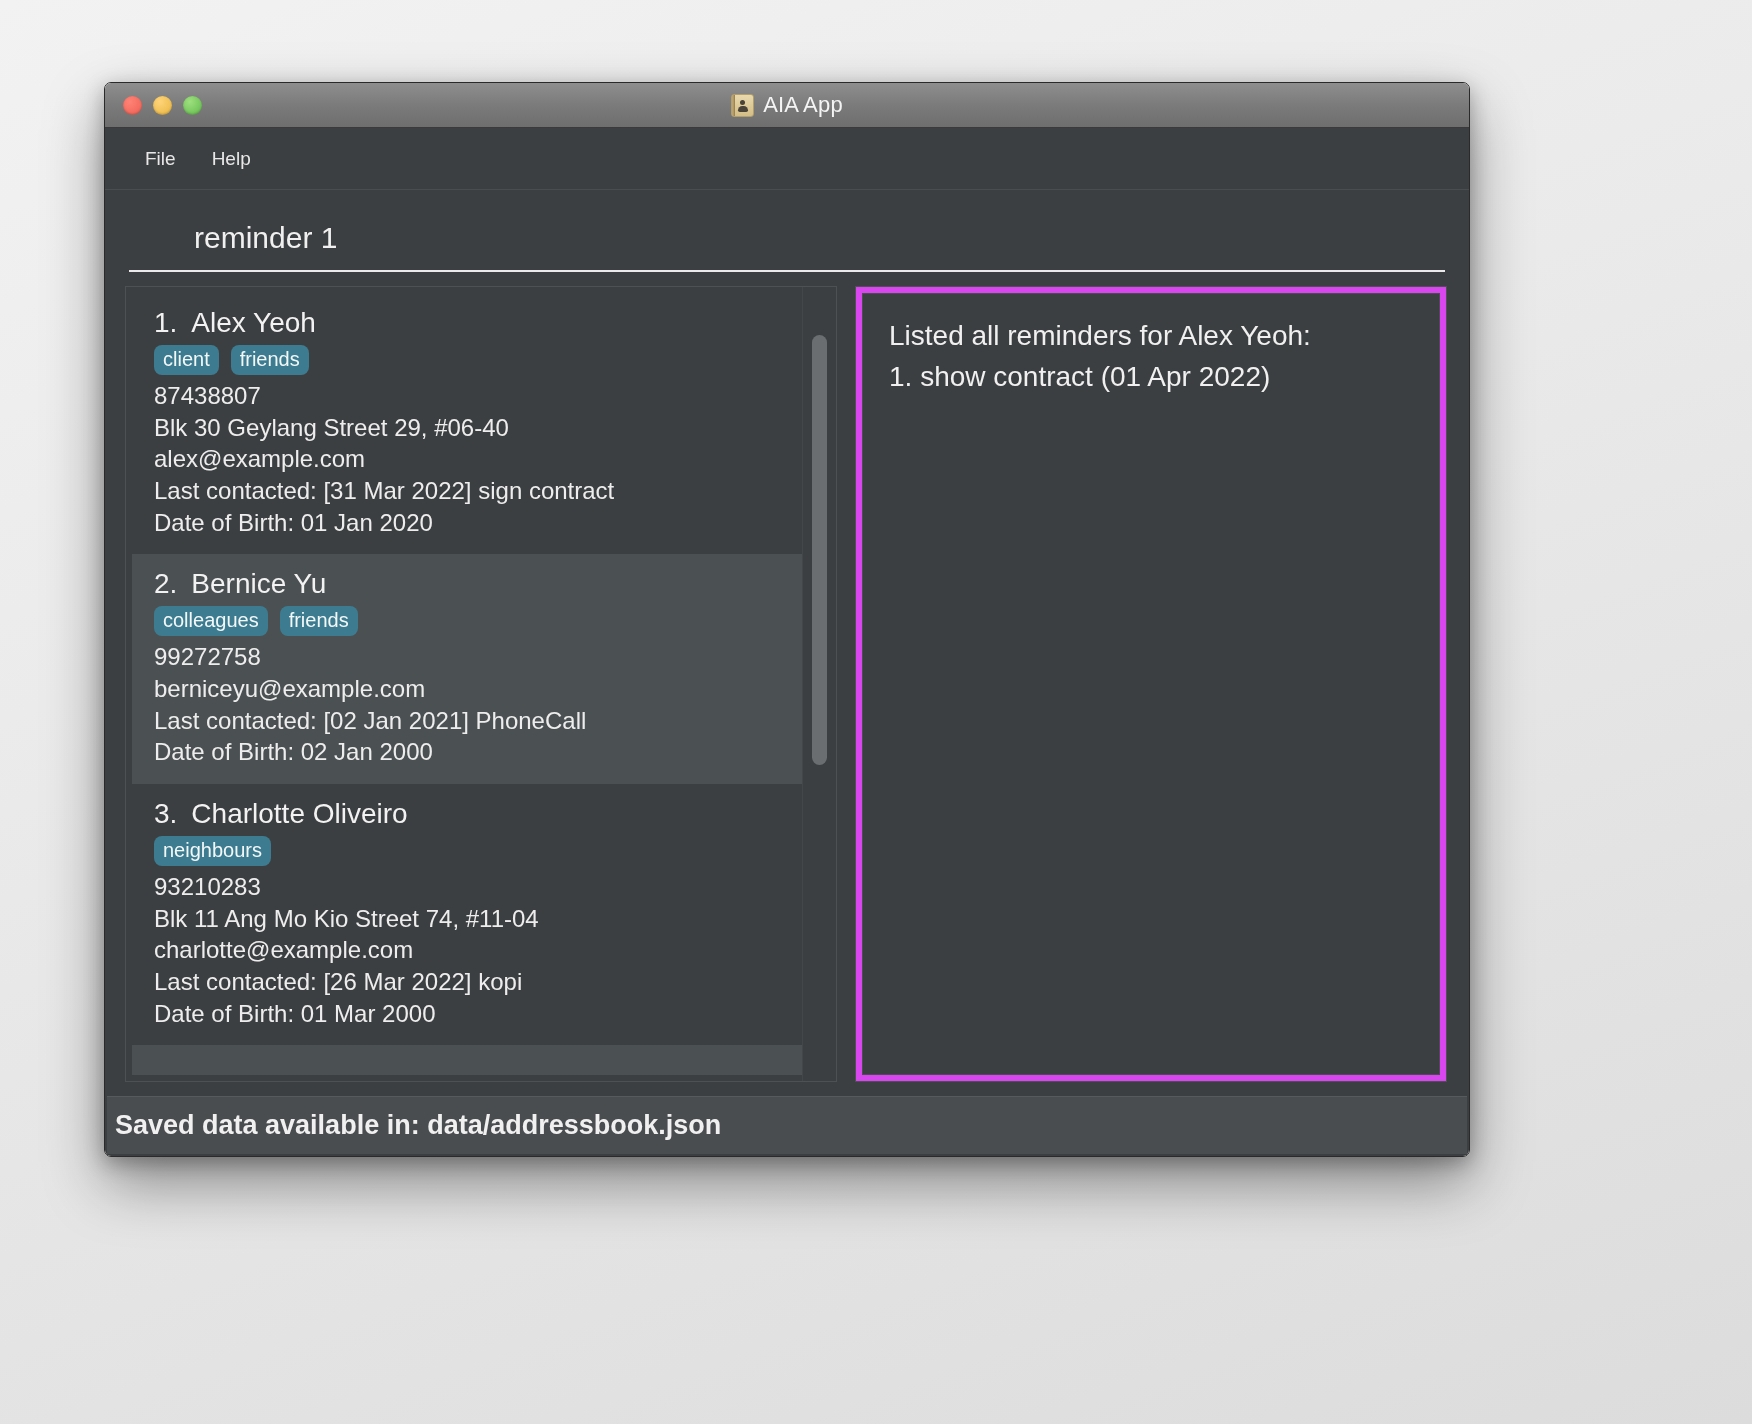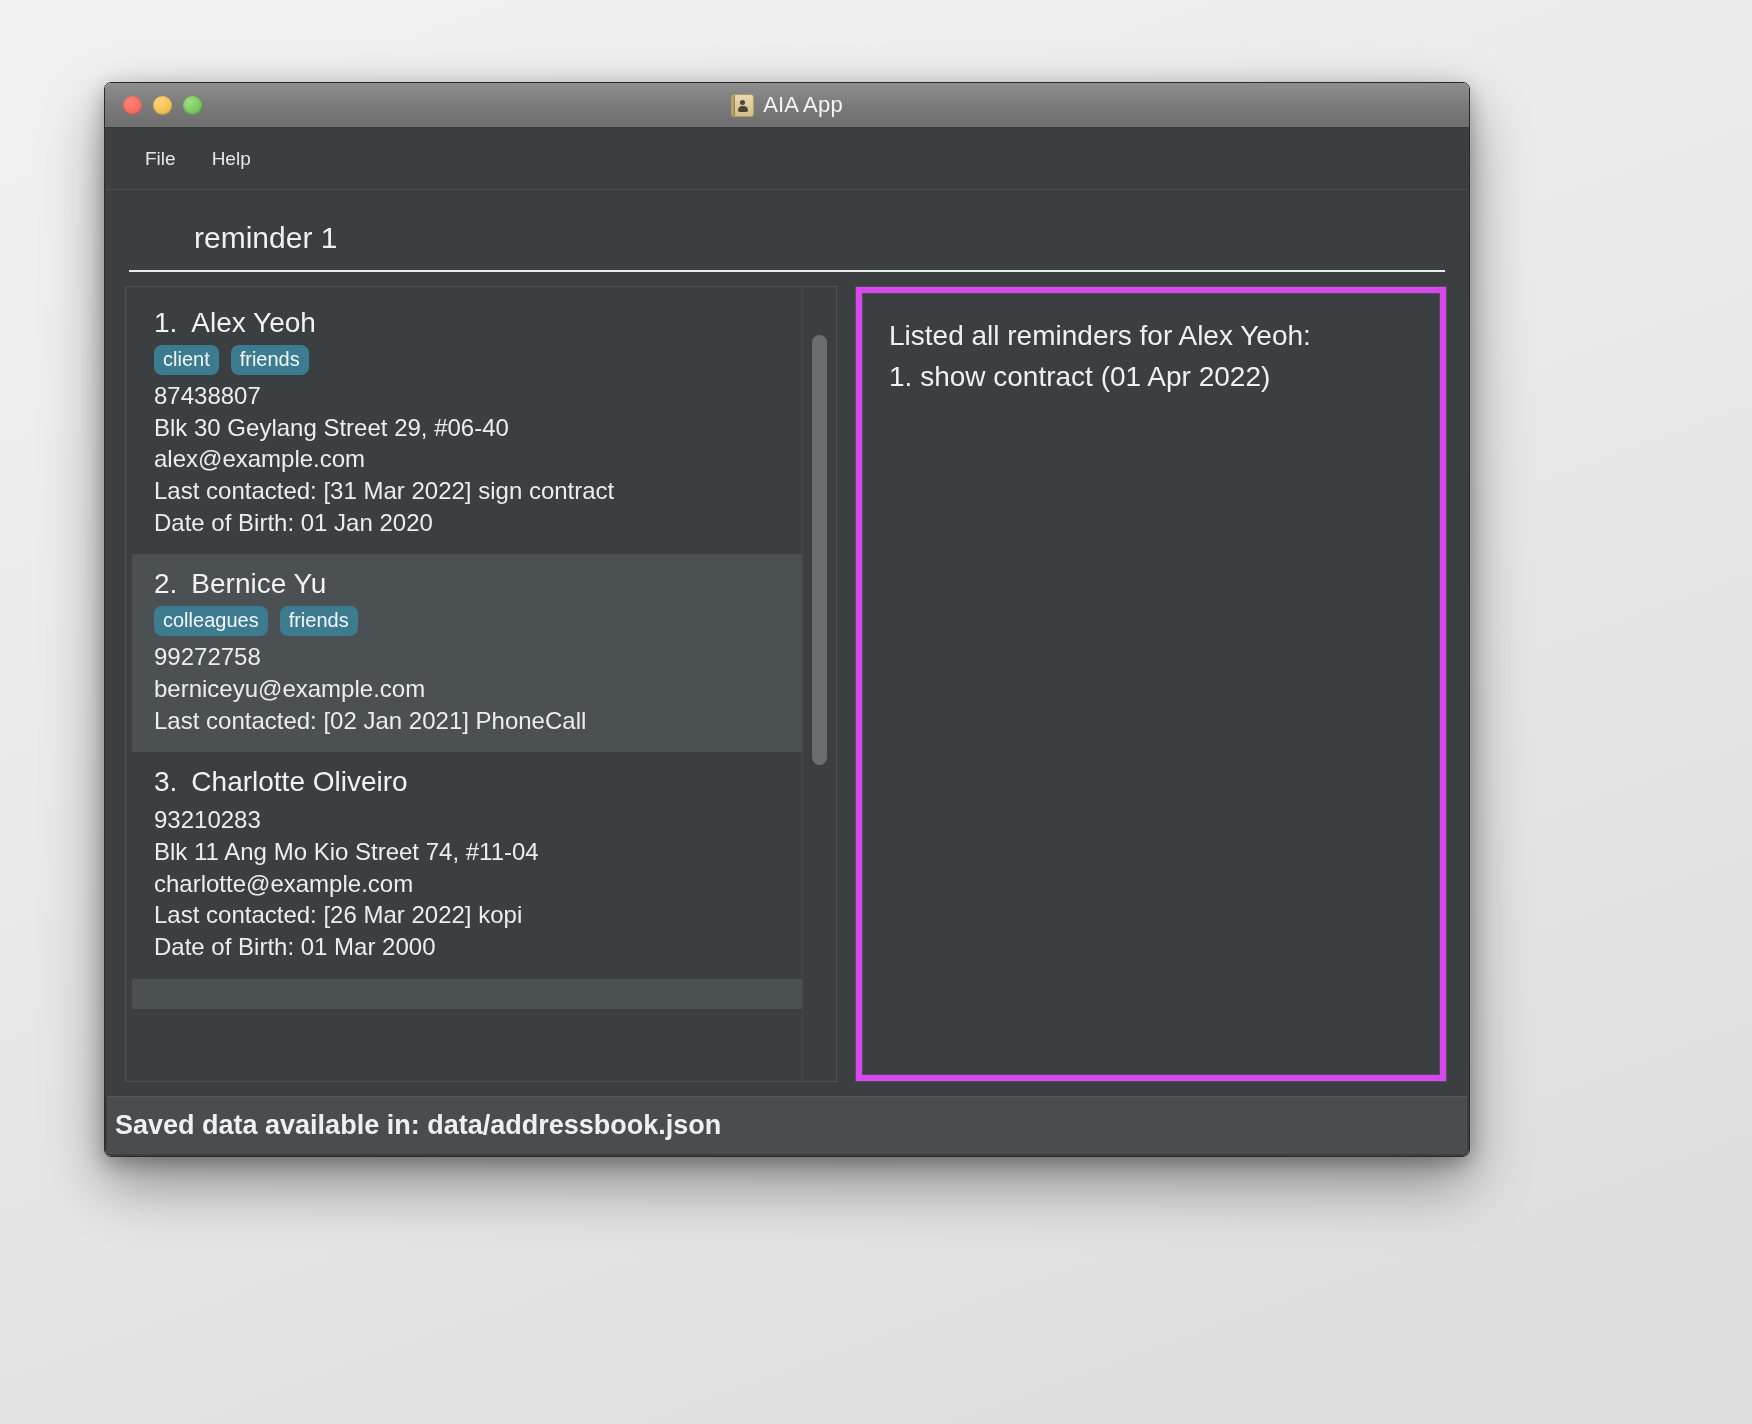--- a/index.html
+++ b/index.html
@@ -254,26 +254,30 @@
                 <span class="card-index">2.</span>
                 <span>Bernice Yu</span>
               </div>
               <div class="tags">
                 <span class="tag">colleagues</span>
                 <span class="tag">friends</span>
               </div>
               <div class="field">99272758</div>
               <div class="field">berniceyu@example.com</div>
               <div class="field">Last contacted: [02 Jan 2021] PhoneCall</div>
+              <div class="field">Date of Birth: 02 Jan 2000</div>
             </div>
 
             <div class="card">
               <div class="card-title">
                 <span class="card-index">3.</span>
                 <span>Charlotte Oliveiro</span>
+              </div>
+              <div class="tags">
+                <span class="tag">neighbours</span>
               </div>
               <div class="field">93210283</div>
               <div class="field">Blk 11 Ang Mo Kio Street 74, #11-04</div>
               <div class="field">charlotte@example.com</div>
               <div class="field">Last contacted: [26 Mar 2022] kopi</div>
               <div class="field">Date of Birth: 01 Mar 2000</div>
             </div>
 
             <div class="card alt">
               

